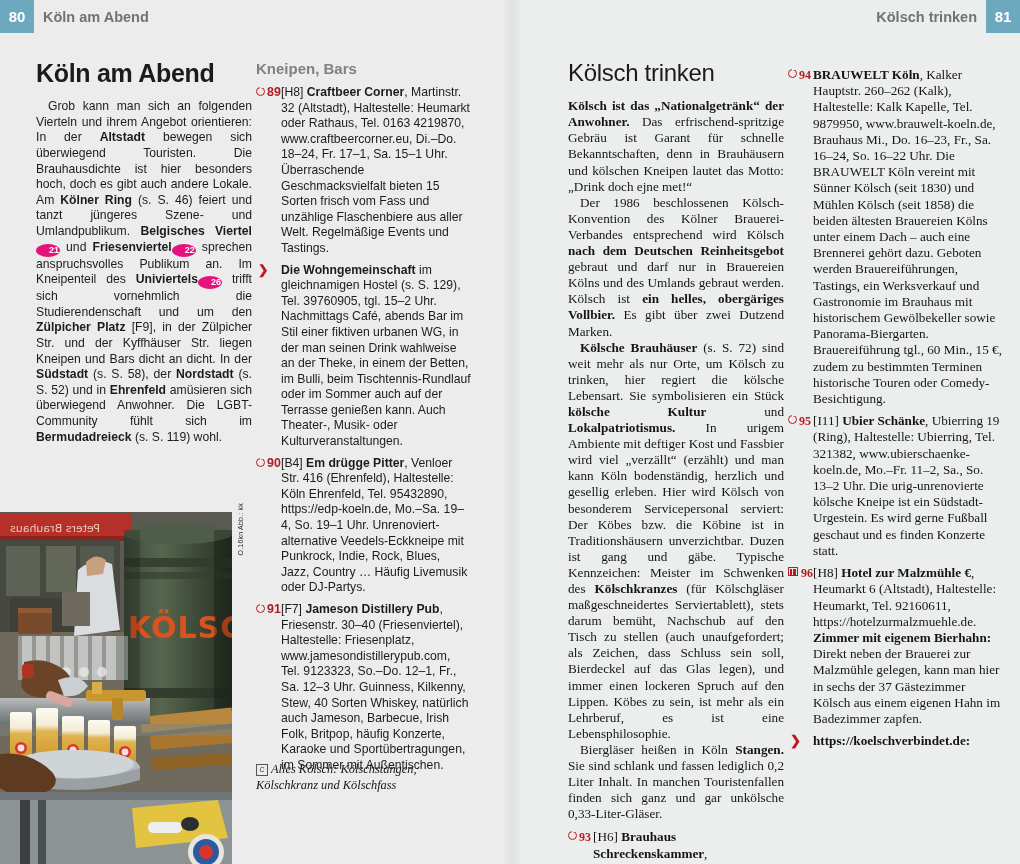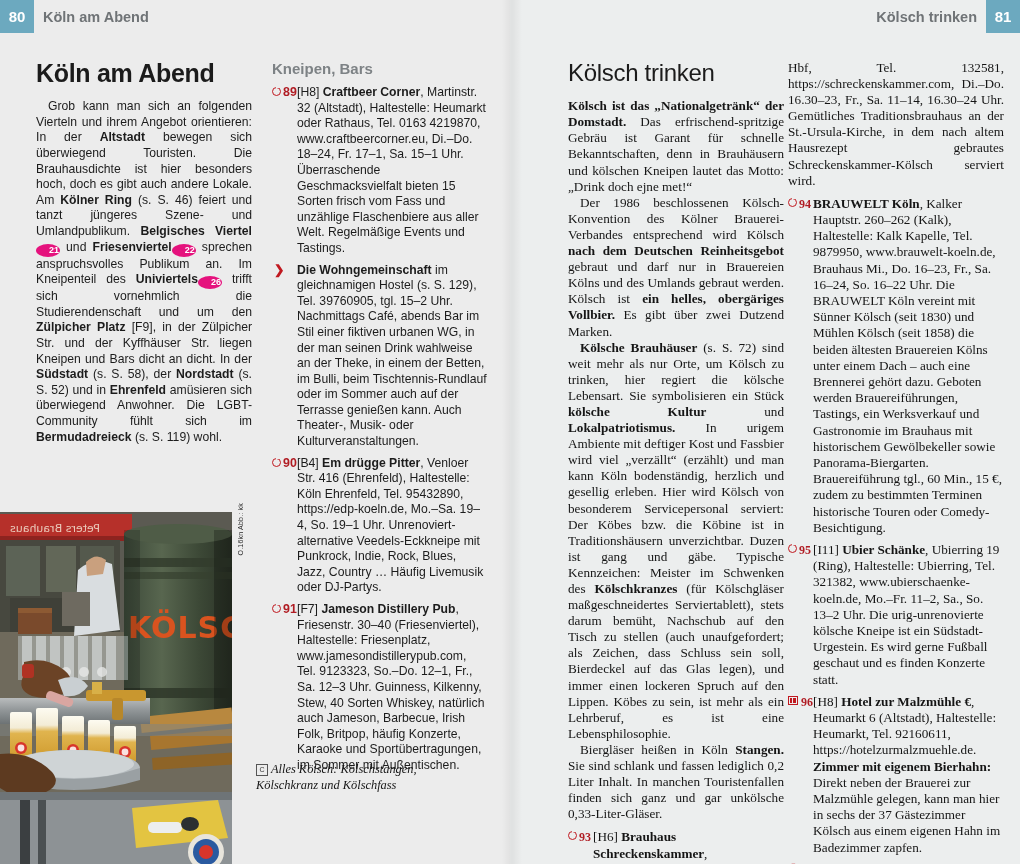--- a/index.html
+++ b/index.html
@@ -32,21 +32,21 @@
   }
   .rh-title{
     color:#6f7376;font-size:14.5px;font-weight:bold;white-space:nowrap;
   }
   .rh-left .rh-title{margin-left:9px;}
   .rh-right .rh-title{margin-right:9px;}
 
   
   .col{position:absolute;top:60px;width:216px;}
   .c1{left:36px;}
-  .c2{left:272px;}
+  .c2{left:256px;}
   .c3{left:568px;}
   .c4{left:788px;}
 
   h1.sec{
     font-size:25px;font-weight:bold;color:#1b1b1b;margin:0 0 13px 0;
     letter-spacing:-0.3px;line-height:1.05;
   }
   h1.sec.light{font-weight:normal;font-size:24px;color:#1b1b1b;}
   h2.subhead{
     font-size:15px;font-weight:bold;color:#7d8285;margin:0 0 8px 0;
@@ -328,42 +328,39 @@
   <div class="page page-right">
 
     <div class="rh rh-right">
       <div class="rh-title">Kölsch trinken</div>
       <div class="folio">81</div>
     </div>
 
     <div class="col c3" style="left:58px;">
       <h1 class="sec light">Kölsch trinken</h1>
       <div class="serif">
-        <p><b>Kölsch ist das „Nationalgetränk“ der Domstadt.</b><span> Das erfrischend-spritzige Gebräu ist Garant für schnelle Bekanntschaften, denn in Brauhäusern und kölschen Kneipen lautet das Motto: „Drink doch ejne met!“</span></p>
+        <p><b>Kölsch ist das „Nationalgetränk“ der Anwohner.</b><span> Das erfrischend-spritzige Gebräu ist Garant für schnelle Bekanntschaften, denn in Brauhäusern und kölschen Kneipen lautet das Motto: „Drink doch ejne met!“</span></p>
         <p class="ind"><span>Der 1986 beschlossenen Kölsch-Konvention des Kölner Brauerei-Verbandes entsprechend wird Kölsch </span><b>nach dem Deutschen Reinheitsgebot</b><span> gebraut und darf nur in Brauereien Kölns und des Umlands gebraut werden. Kölsch ist </span><b>ein helles, obergäriges Vollbier.</b><span> Es gibt über zwei Dutzend Marken.</span></p>
         <p class="ind"><b>Kölsche Brauhäuser</b><span> (s. S. 72) sind weit mehr als nur Orte, um Kölsch zu trinken, hier regiert die kölsche Lebensart. Sie symbolisieren ein Stück </span><b>kölsche Kultur</b><span> und </span><b>Lokalpatriotismus.</b><span> In urigem Ambiente mit deftiger Kost und Fassbier wird viel „verzällt“ (erzählt) und man kann Köln bodenständig, herzlich und gesellig erleben. Hier wird Kölsch von besonderem Servicepersonal serviert: Der Köbes bzw. die Köbine ist in Traditionshäusern unverzichtbar. Duzen ist gang und gäbe. Typische Kennzeichen: Meister im Schwenken des </span><b>Kölschkranzes</b><span> (für Kölschgläser maßgeschneidertes Serviertablett), stets darum bemüht, Nachschub auf den Tisch zu stellen (auch unaufgefordert; als Zeichen, dass Schluss sein soll, Bierdeckel auf das Glas legen), und immer einen lockeren Spruch auf den Lippen. Köbes zu sein, ist mehr als ein Lehrberuf, es ist eine Lebensphilosophie.</span></p>
         <p class="ind"><span>Biergläser heißen in Köln </span><b>Stangen.</b><span> Sie sind schlank und fassen lediglich 0,2 Liter Inhalt. In manchen Touristenfallen finden sich ganz und gar unkölsche 0,33-Liter-Gläser.</span></p>
       </div>
 
       <div class="listing">
         <div class="entry entry-serif">
           <span class="num">
             <span class="marker-ring"></span>
               <span>93</span>
           </span>
           <span class="bracket">[H6]</span>
           <b>Brauhaus Schreckenskammer</b><span>, Ursulagartenstr. 11–15 (Nordstadt), Haltestelle: Breslauer Platz/</span>
         </div>
       </div>
     </div>
 
     <div class="col c4" style="left:278px;top:60px;">
-      <div class="serif">
-        <p>Hbf, Tel. 132581, https://schreckenskammer.com, Di.–Do. 16.30–23, Fr., Sa. 11–14, 16.30–24 Uhr. Gemütliches Traditionsbrauhaus an der St.-Ursula-Kirche, in dem nach altem Hausrezept gebrautes Schreckenskammer-Kölsch serviert wird.</p>
-      </div>
 
       <div class="listing">
 
         <div class="entry entry-serif">
           <span class="num">
             <span class="marker-ring"></span>
               <span>94</span>
           </span>
           <b>BRAUWELT Köln</b><span>, Kalker Hauptstr. 260–262 (Kalk), Haltestelle: Kalk Kapelle, Tel. 9879950, www.brauwelt-koeln.de, Brauhaus Mi., Do. 16–23, Fr., Sa. 16–24, So. 16–22 Uhr. Die BRAUWELT Köln vereint mit Sünner Kölsch (seit 1830) und Mühlen Kölsch (seit 1858) die beiden ältesten Brauereien Kölns unter einem Dach – auch eine Brennerei gehört dazu. Geboten werden Brauereiführungen, Tastings, ein Werksverkauf und Gastronomie im Brauhaus mit historischem Gewölbekeller sowie Panorama-Biergarten. Brauereiführung tgl., 60 Min., 15 €, zudem zu bestimmten Terminen historische Touren oder Comedy-Besichtigung.</span>
         </div>

